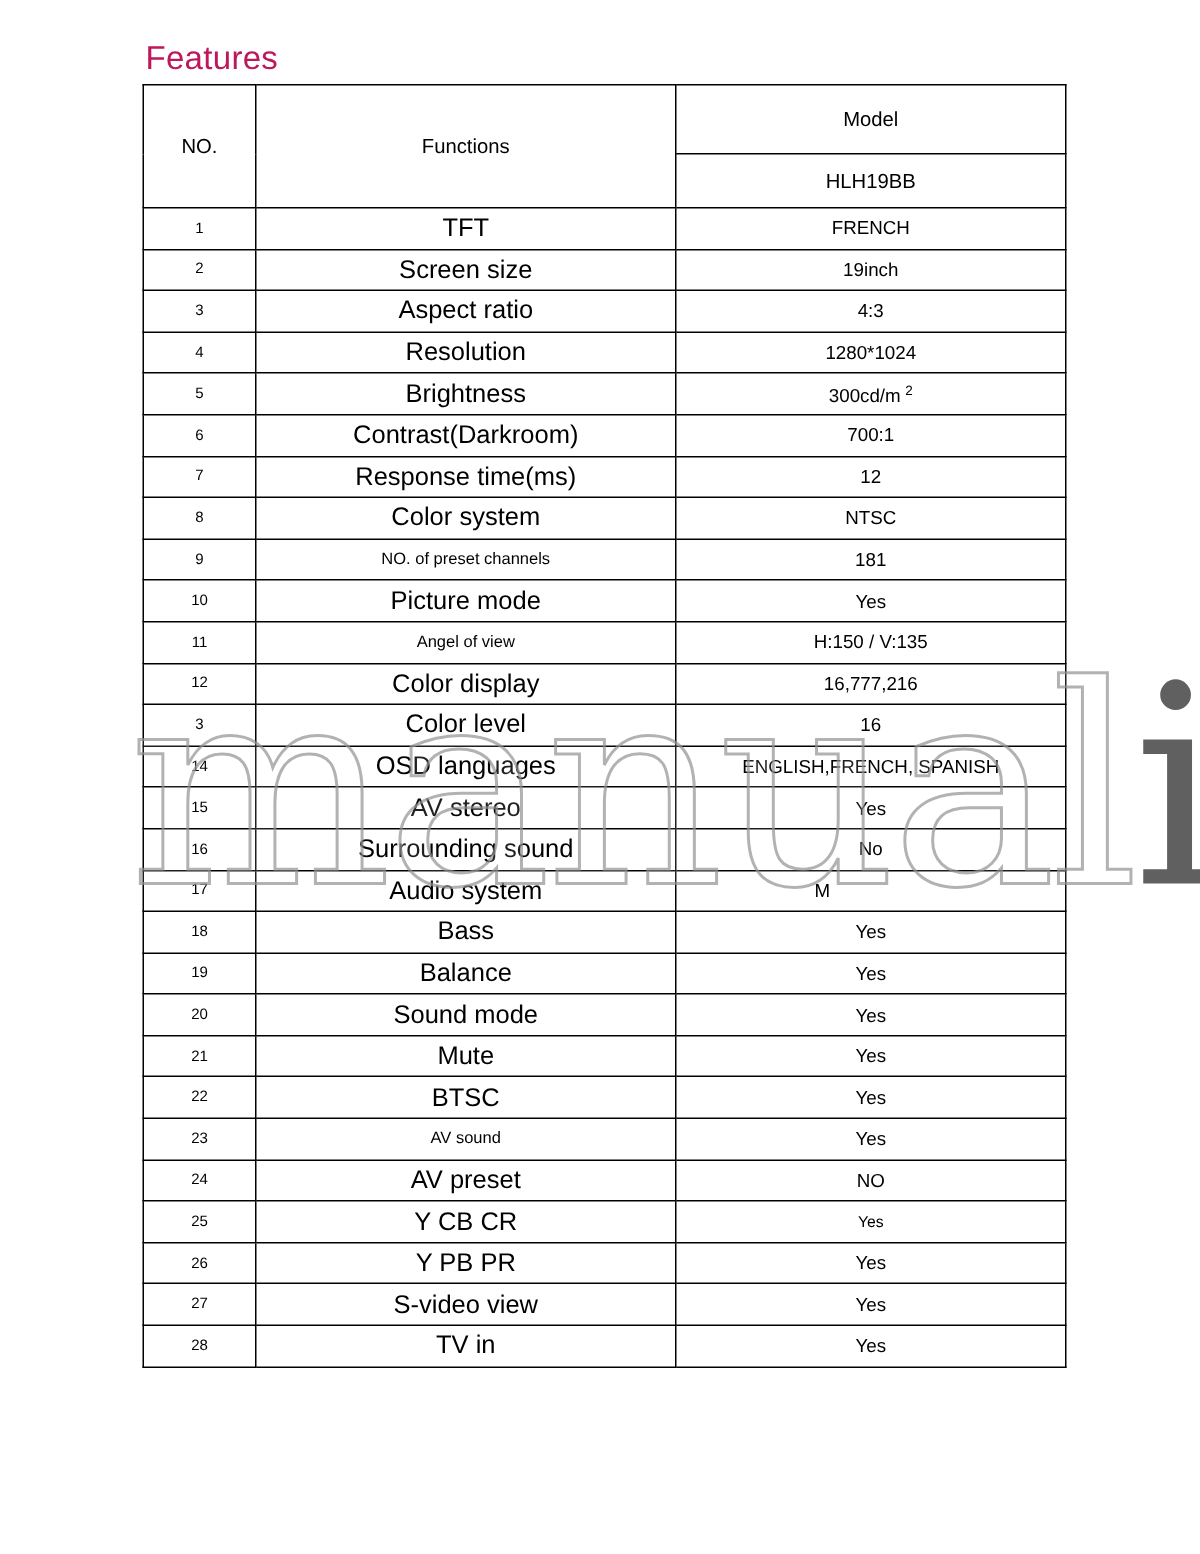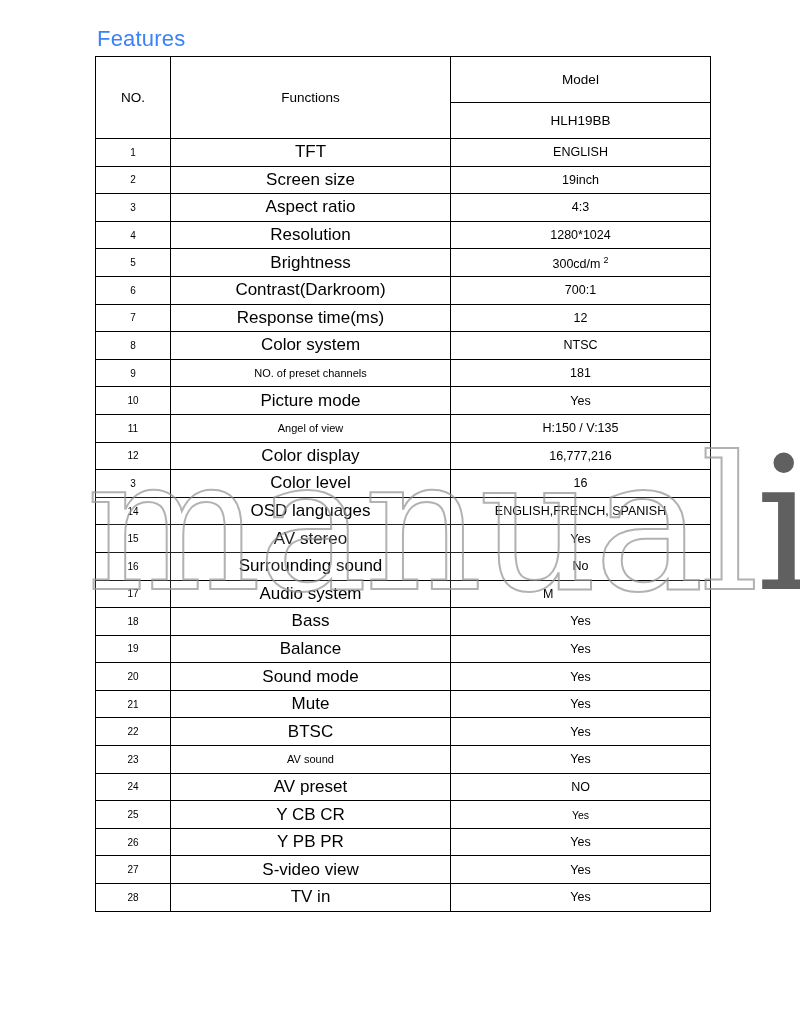--- a/index.html
+++ b/index.html
@@ -14,21 +14,21 @@
     font-family: "Liberation Sans", sans-serif;
     color: #000;
     overflow: hidden;
   }
   .page-title {
     position: absolute;
     left: 97px;
     top: 26px;
     font-size: 22px;
     font-weight: 400;
-    color: #3b82f6;
+    color: #be185d;
     letter-spacing: 0.2px;
   }
   table.features-table {
     position: absolute;
     left: 95px;
     top: 56px;
     width: 615px;
     border-collapse: collapse;
     table-layout: fixed;
   }
@@ -102,21 +102,21 @@
       <th>Model</th>
     </tr>
     <tr class="h-bottom">
       <th>HLH19BB</th>
     </tr>
   </thead>
   <tbody id="rows-body">
       <tr>
         <td class="no-cell">1</td>
         <td class="fn-cell">TFT</td>
-        <td class="val-cell">ENGLISH</td>
+        <td class="val-cell">FRENCH</td>
       </tr>
       <tr>
         <td class="no-cell">2</td>
         <td class="fn-cell">Screen size</td>
         <td class="val-cell">19inch</td>
       </tr>
       <tr>
         <td class="no-cell">3</td>
         <td class="fn-cell">Aspect ratio</td>
         <td class="val-cell">4:3</td>

